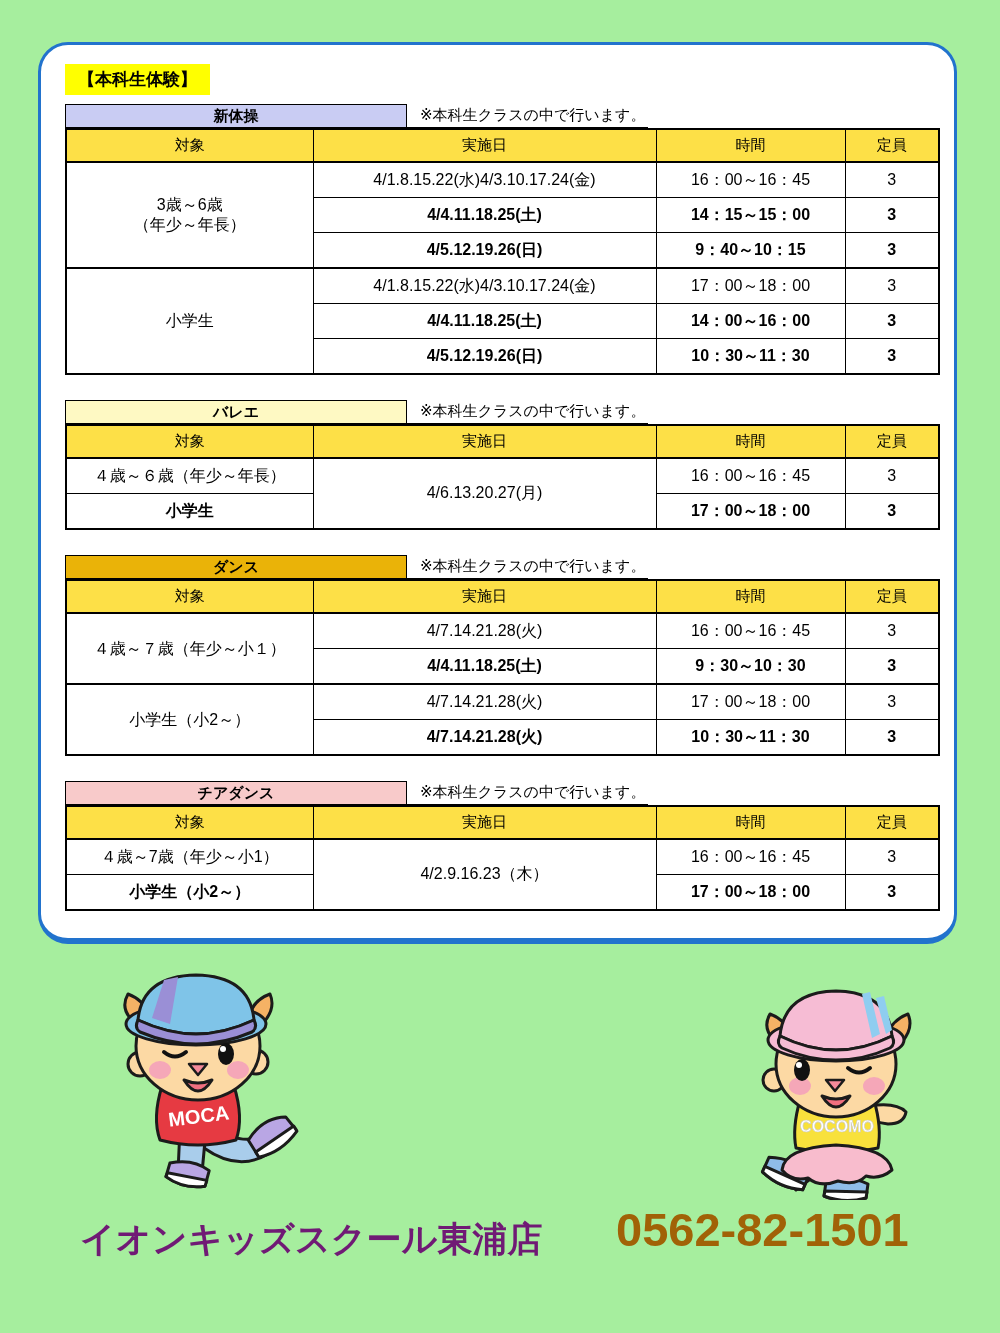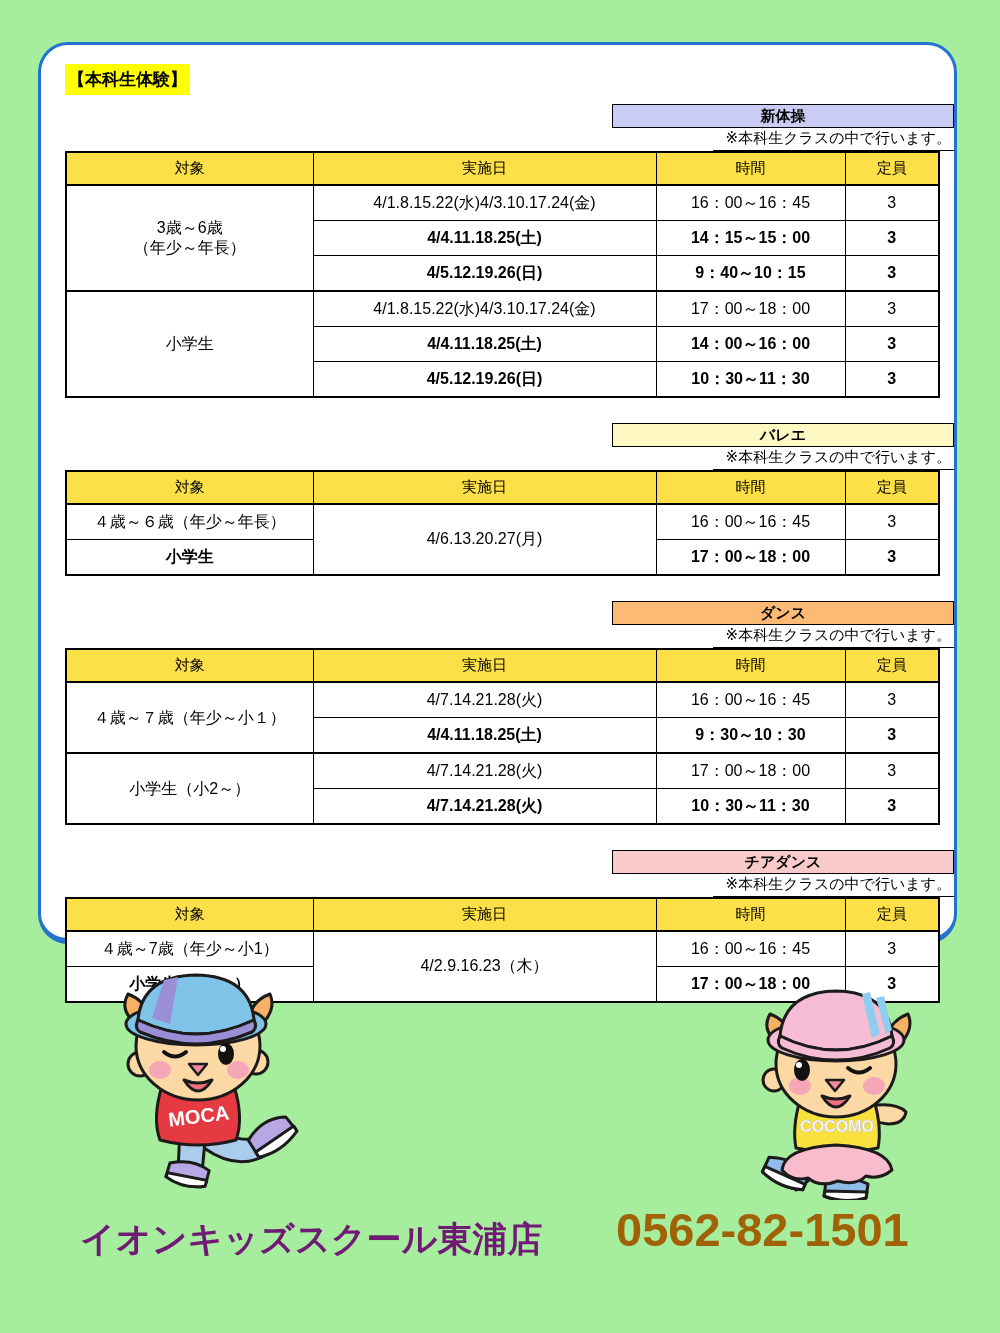--- a/index.html
+++ b/index.html
@@ -9,30 +9,30 @@
     font-family:"Liberation Sans","DejaVu Sans",sans-serif;
     color:#000;
   }
   .panel{
     position:absolute;left:38px;top:42px;width:919px;height:902px;
     background:#ffffff;border:3px solid #2273cd;border-bottom-width:6px;
     border-radius:30px;box-sizing:border-box;padding:19px 0 0 24px;
   }
   .section-label{
     display:inline-block;background:#ffff00;font-weight:bold;font-size:17px;
-    padding:4px 3px;margin:0 0 9px 0;
-  }
-  .band-row{display:flex;align-items:flex-end;margin-bottom:0;flex-direction:column;}
+    padding:4px 13px;margin:0 0 9px 0;
+  }
+  .band-row{display:flex;align-items:flex-end;margin-bottom:0;}
   .band{
     width:342px;height:24px;line-height:22px;text-align:center;font-weight:bold;
     font-size:15px;border:1px solid #000;box-sizing:border-box;
   }
   .band1{background:#c9ccf3}
   .band2{background:#fef9c3}
-  .band3{background:#fdba74}
+  .band3{background:#eab308}
   .band4{background:#f8caca}
   .note{font-size:15px;line-height:20px;border-bottom:1px solid #000;padding:0 3px 2px 13px;}
   table.sched{border-collapse:collapse;width:873px;table-layout:fixed;margin:0 0 25px 0;border:2px solid #000;}
   .sched th,.sched td{border:1px solid #000;text-align:center;padding:0;overflow:hidden;}
   .sched tr.head th{background:#fde047;height:31px;font-weight:normal;font-size:15px;border-bottom:2px solid #000;text-align:center;}
   .sched td{height:34px;font-size:16px;background:#fff;}
   .tgt{white-space:pre-line;line-height:1.25;font-size:15px;}
   .sched tr.dot td{border-top:1px dotted #666;font-weight:bold;}
   .sched tr.grp td{border-top:2px solid #000;}
   .mascot{position:absolute;}

